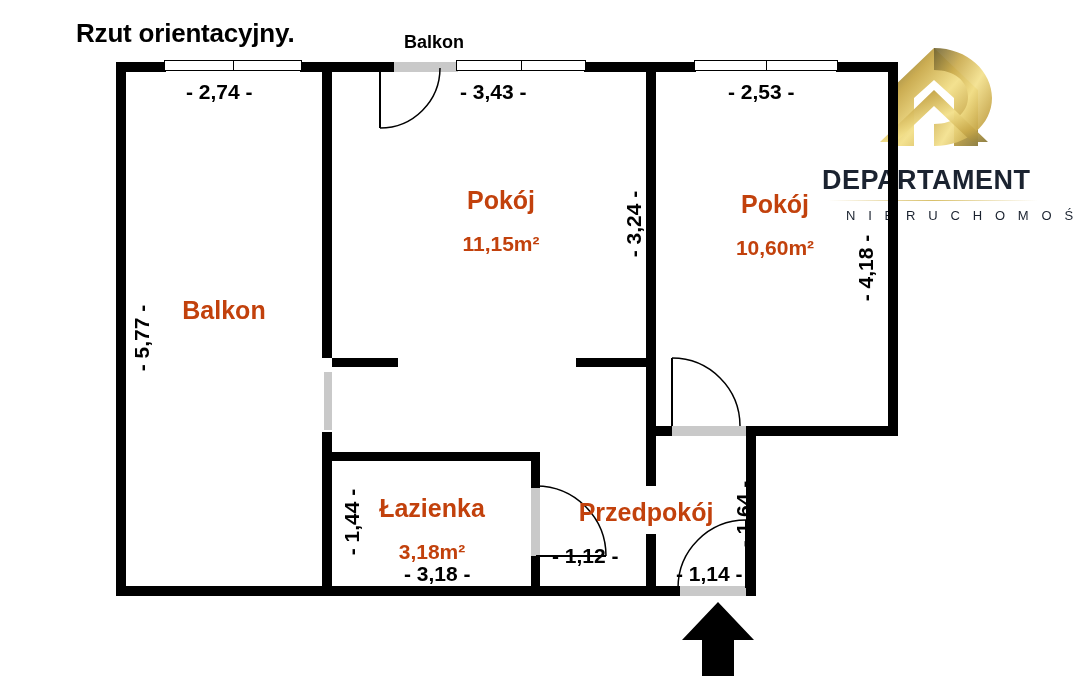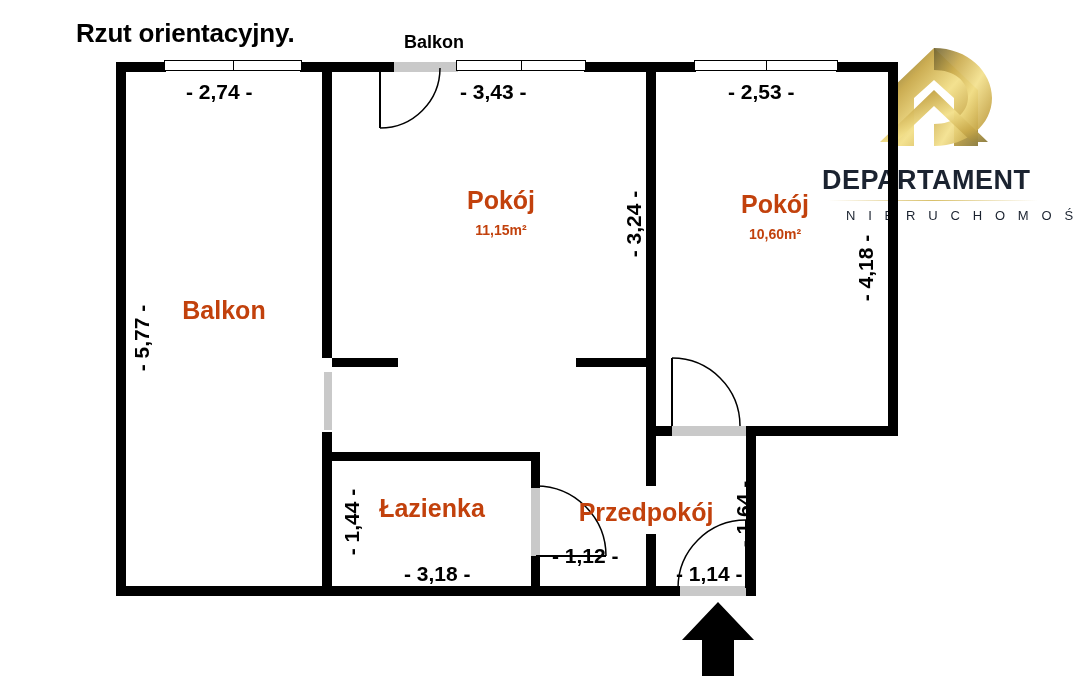--- a/index.html
+++ b/index.html
@@ -55,24 +55,24 @@
     color: #c2410c;
     line-height: 1.12;
     white-space: nowrap;
   }
   .room-name {
     font-size: 25px;
     font-weight: bold;
     display: block;
   }
   .room-area {
-    font-size: 14px;
+    font-size: 21px;
     font-weight: bold;
     display: block;
-    margin-top: 9px;
+    margin-top: 18px;
   }
   .dim {
     position: absolute;
     font-size: 21px;
     font-weight: bold;
     color: #000000;
     white-space: nowrap;
   }
   .dim-v {
     transform-origin: 50% 50%;
@@ -240,20 +240,21 @@
     <span class="room-area">11,15m²</span>
   </div>
 
   <div class="room-label" style="left:668px; top:190px; width:214px;">
     <span class="room-name">Pokój</span>
     <span class="room-area">10,60m²</span>
   </div>
 
   <div class="room-label" style="left:334px; top:494px; width:196px;">
     <span class="room-name">Łazienka</span>
+    <span class="room-area">3,18m²</span>
   </div>
 
   <div class="room-label" style="left:556px; top:498px; width:180px;">
     <span class="room-name">Przedpokój</span>
   </div>
 
   <div class="balkon-label" style="left:404px; top:32px;">Balkon</div>
 
   <div class="dim" style="left:186px; top:80px;">- 2,74 -</div>
   <div class="dim" style="left:460px; top:80px;">- 3,43 -</div>

